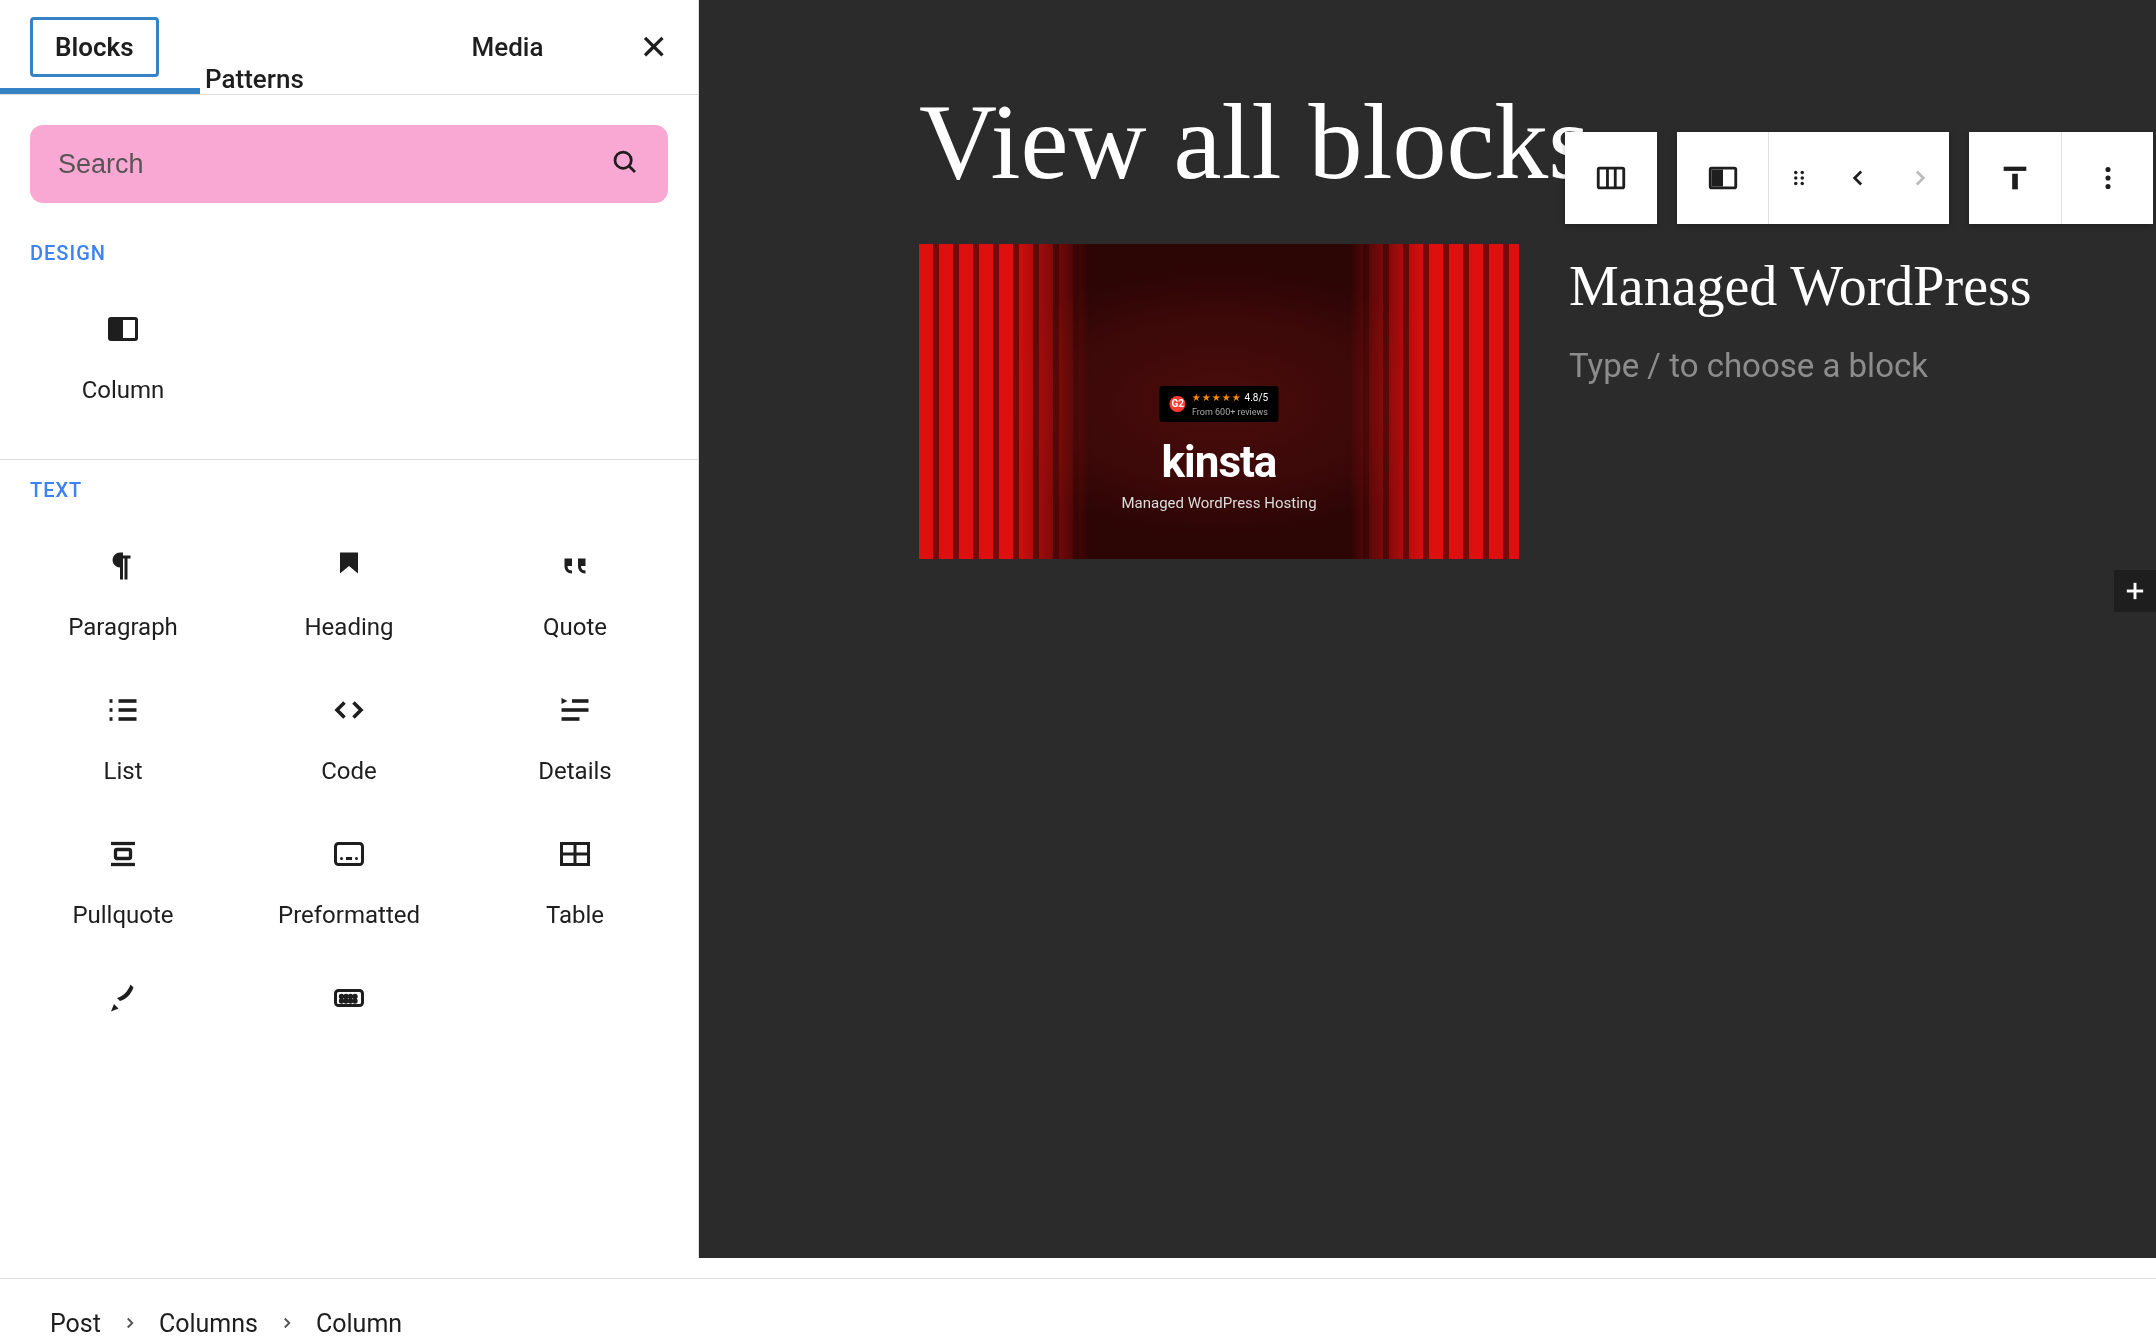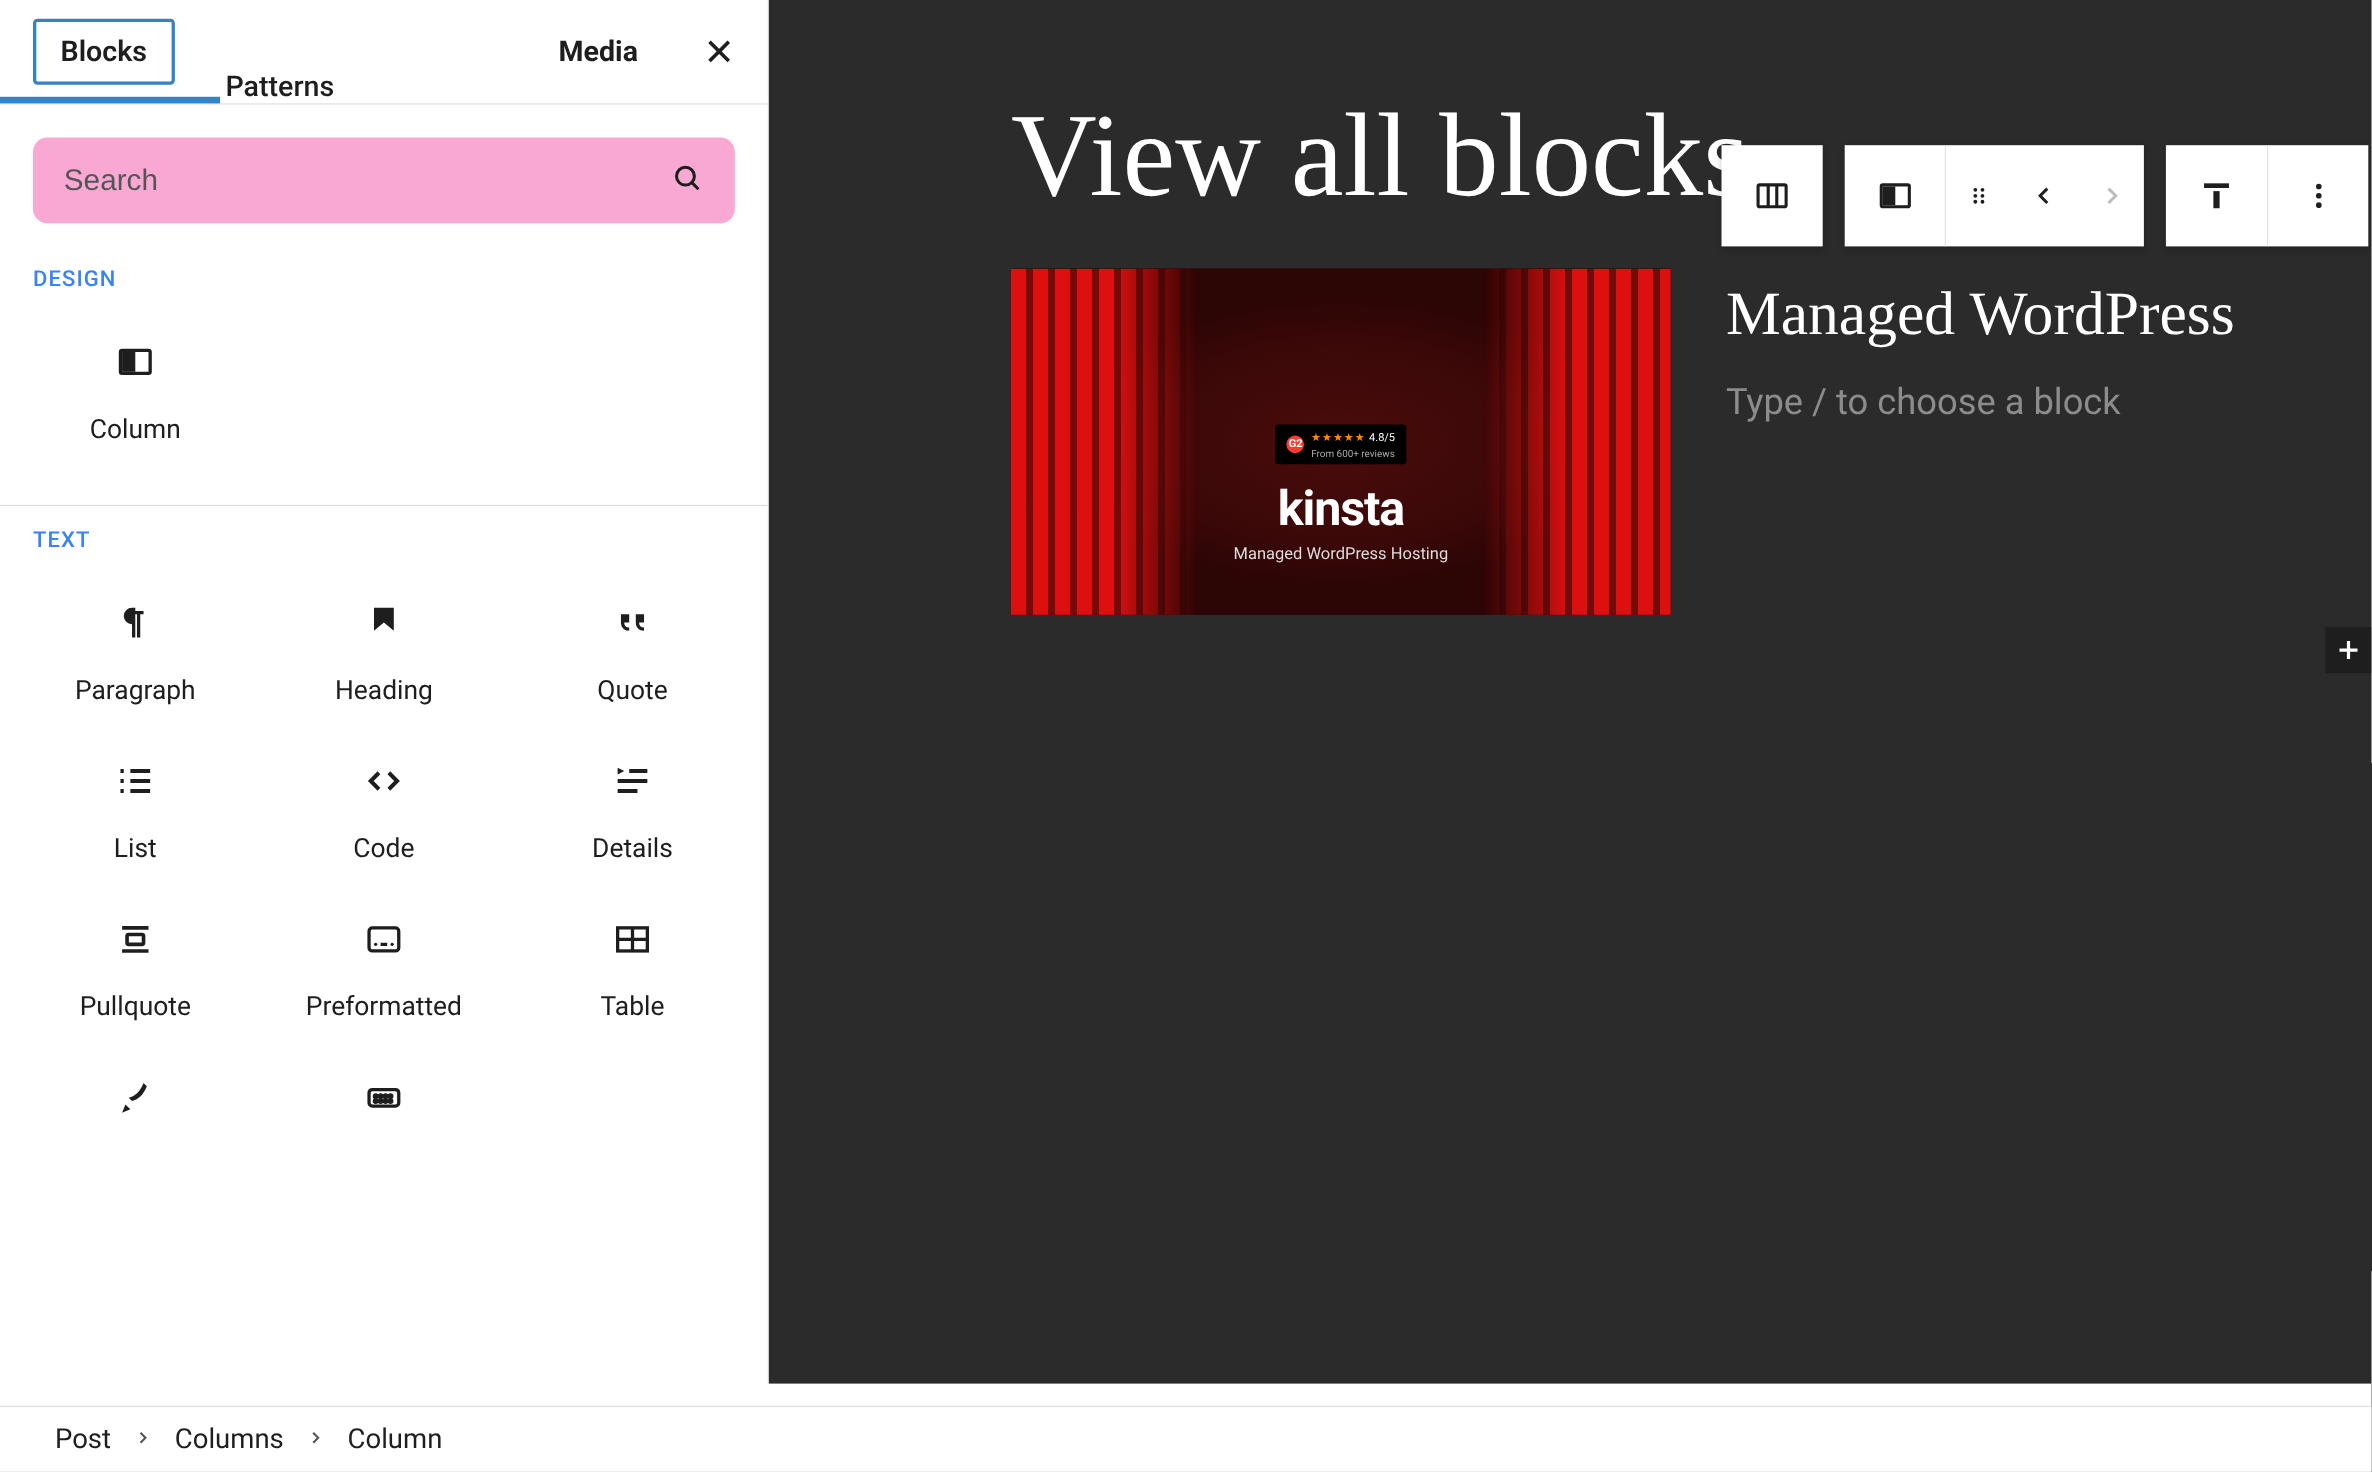--- a/index.html
+++ b/index.html
@@ -38,21 +38,21 @@
     font-weight: 500;
     color: #1e1e1e;
     padding: 0 10px;
     height: 100%;
     display: flex;
     align-items: center;
     cursor: pointer;
   }
   .tab:nth-child(1){ width: 200px; justify-content:flex-start; }
   .tab:nth-child(2){ width: 210px; justify-content:flex-start; padding-left:5px;align-items:flex-end;}
-  .tab:nth-child(3){ width: 180px; justify-content:flex-end; padding-left:25px;font-weight:bold;}
+  .tab:nth-child(3){ width: 180px; justify-content:center; padding-left:25px;}
   .tab-active-wrap {
     border: 3px solid #3582c4;
     border-radius: 4px;
     height: 60px;
     display:flex;
     align-items:center;
     padding: 0 22px;
     margin-left: 20px;
     margin-right: auto;
     font-weight:600;
@@ -269,21 +269,21 @@
     justify-content:center;
     cursor:pointer;
   }
   .add-btn svg{ width:28px;height:28px; stroke:#fff; }
   
   .breadcrumb {
     height: 60px;
     background:#fff;
     border-top:1px solid #ddd;
     display:flex;
-    align-items:center;
+    align-items:flex-end;
     padding: 0 50px;
     gap: 20px;
     font-size: 25px;
     color:#1e1e1e;
     margin-top:20px;
   }
   .breadcrumb .sep svg{ width:18px;height:18px; stroke:#555; }
   .crumb { cursor:pointer; }
 </style>
 </head>

